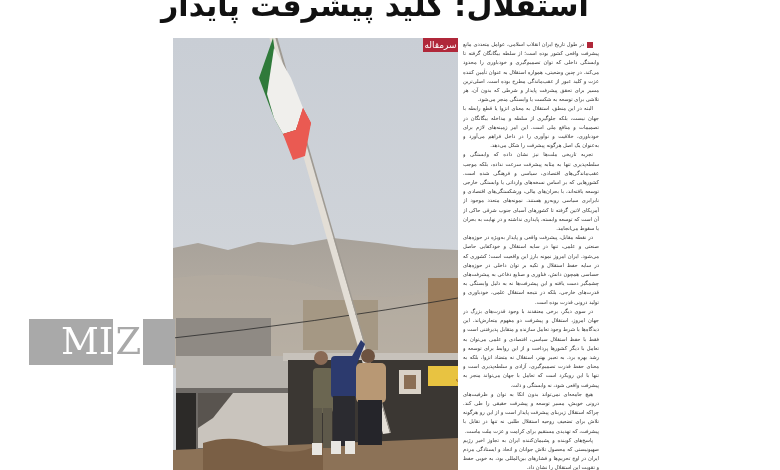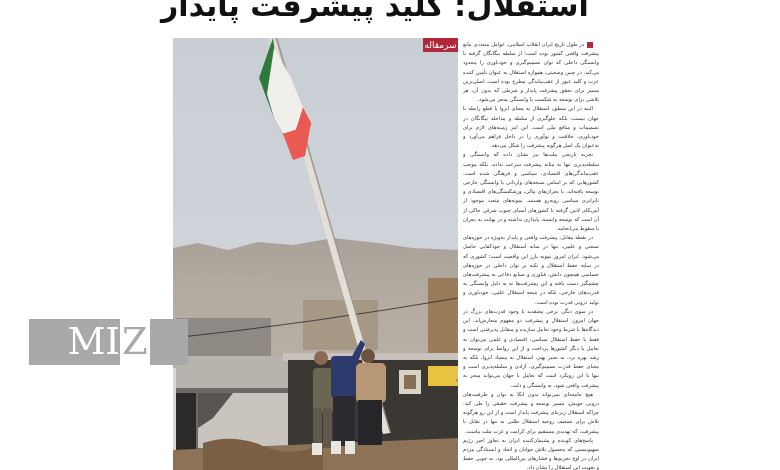--- a/index.html
+++ b/index.html
@@ -31,21 +31,21 @@
     direction:rtl; text-align:justify; overflow:hidden;
     font-size:5.2px; line-height:9.2px; color:#333;
     font-family:"DejaVu Sans", sans-serif;
   }
   .column p { margin:0 0 0 0; text-indent:6px; }
   .column p.lead::before {
     content:""; display:inline-block; width:6px; height:6px;
     background:#b0283a; margin-left:3px; vertical-align:middle;
   }
   .watermark {
-    position:absolute; left:29px; top:319px; width:159px; height:46px;
+    position:absolute; left:29px; top:319px; width:146px; height:46px;
     background:#a9a9a9;
     font-family:"DejaVu Serif", serif; font-size:37px; color:#ffffff;
     line-height:46px; letter-spacing:0px; white-space:nowrap;
     display:flex; align-items:center; justify-content:center;
   }
   .watermark .zbox {
     background:#ffffff; color:#a9a9a9; display:inline-block; padding:0 2px;
     line-height:46px;
   }
   .rightpane {

